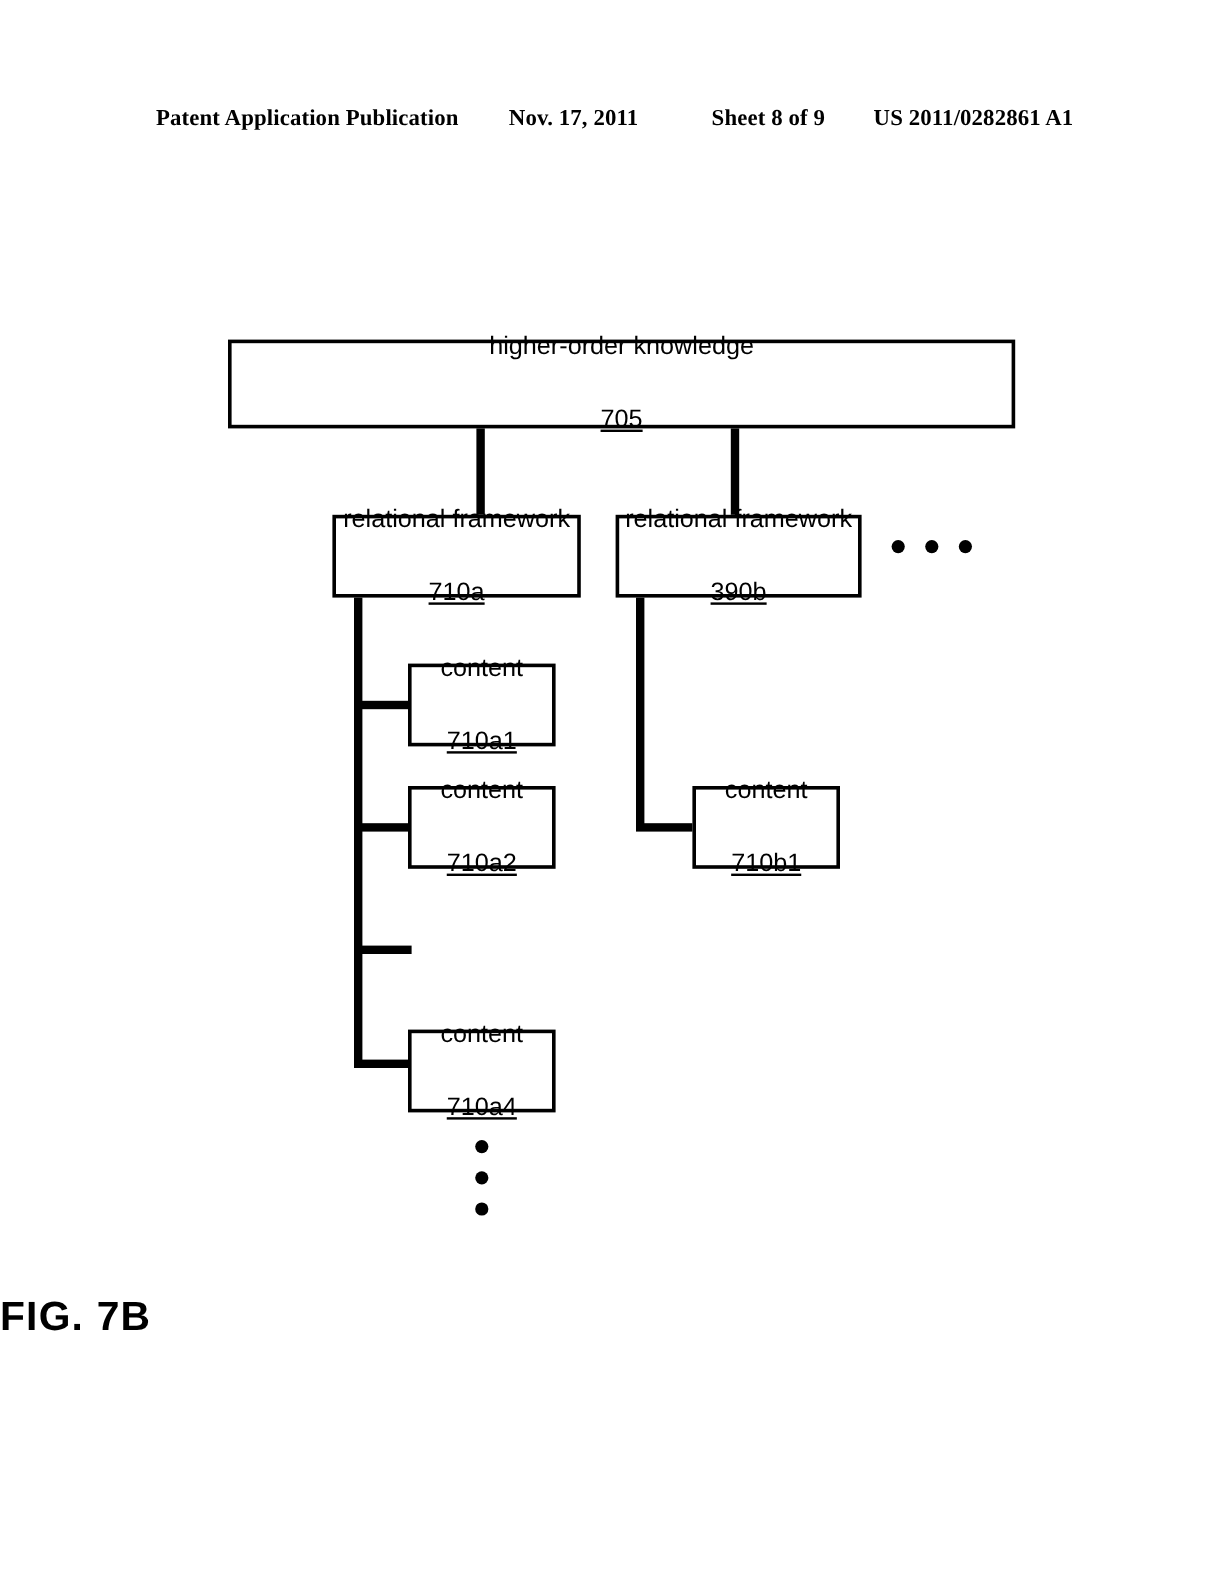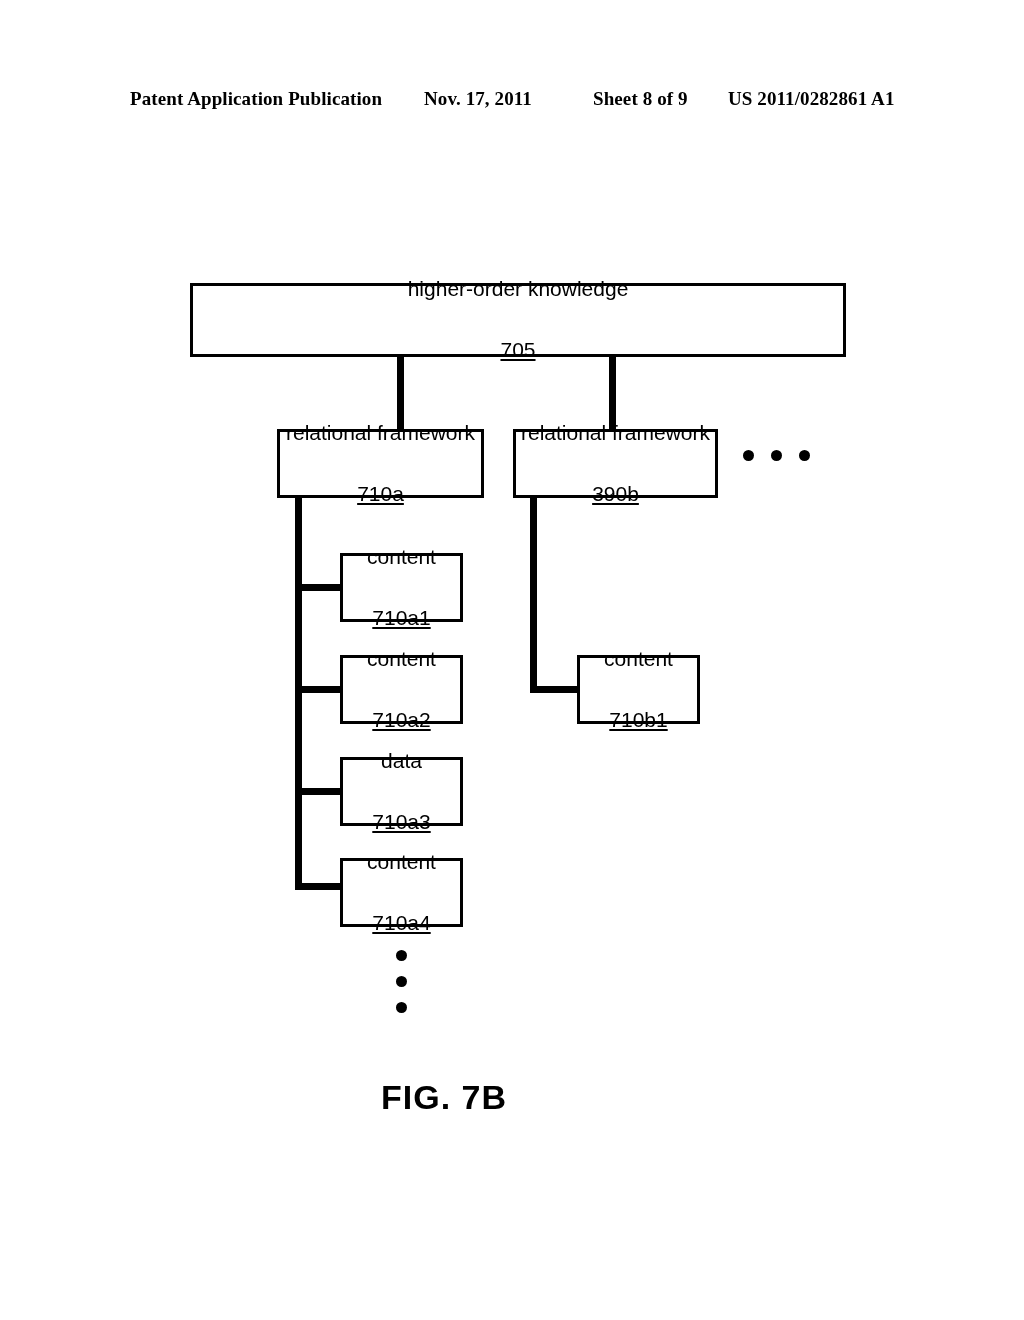--- a/index.html
+++ b/index.html
@@ -150,26 +150,24 @@
     border-radius: 50%;
     background: #000000;
   }
 
   
   .fig-caption {
     position: absolute;
     left: 0;
     top: 1078px;
     width: 848px;
-    text-align: center;
     font-family: "Liberation Sans", sans-serif;
     font-weight: bold;
     font-size: 34px;
     letter-spacing: 1px;
-    padding-left: 20px;
   }
 </style>
 </head>
 <body>
 
 <div class="pub-header">
   <span class="hdr-cell hdr-title">Patent Application Publication</span>
   <span class="hdr-cell hdr-date">Nov. 17, 2011</span>
   <span class="hdr-cell hdr-sheet">Sheet 8 of 9</span>
   <span class="hdr-cell hdr-number">US 2011/0282861 A1</span>
@@ -213,24 +211,20 @@
   <div class="node" id="node-710a1">
     <span class="n-title">content</span>
     <span class="n-ref">710a1</span>
   </div>
 
   <div class="node" id="node-710a2">
     <span class="n-title">content</span>
     <span class="n-ref">710a2</span>
   </div>
 
-  <div class="node" id="node-710a3">
-    <span class="n-title">data</span>
-    <span class="n-ref">710a3</span>
-  </div>
 
   <div class="node" id="node-710a4">
     <span class="n-title">content</span>
     <span class="n-ref">710a4</span>
   </div>
 
   <div class="node" id="node-710b1">
     <span class="n-title">content</span>
     <span class="n-ref">710b1</span>
   </div>

